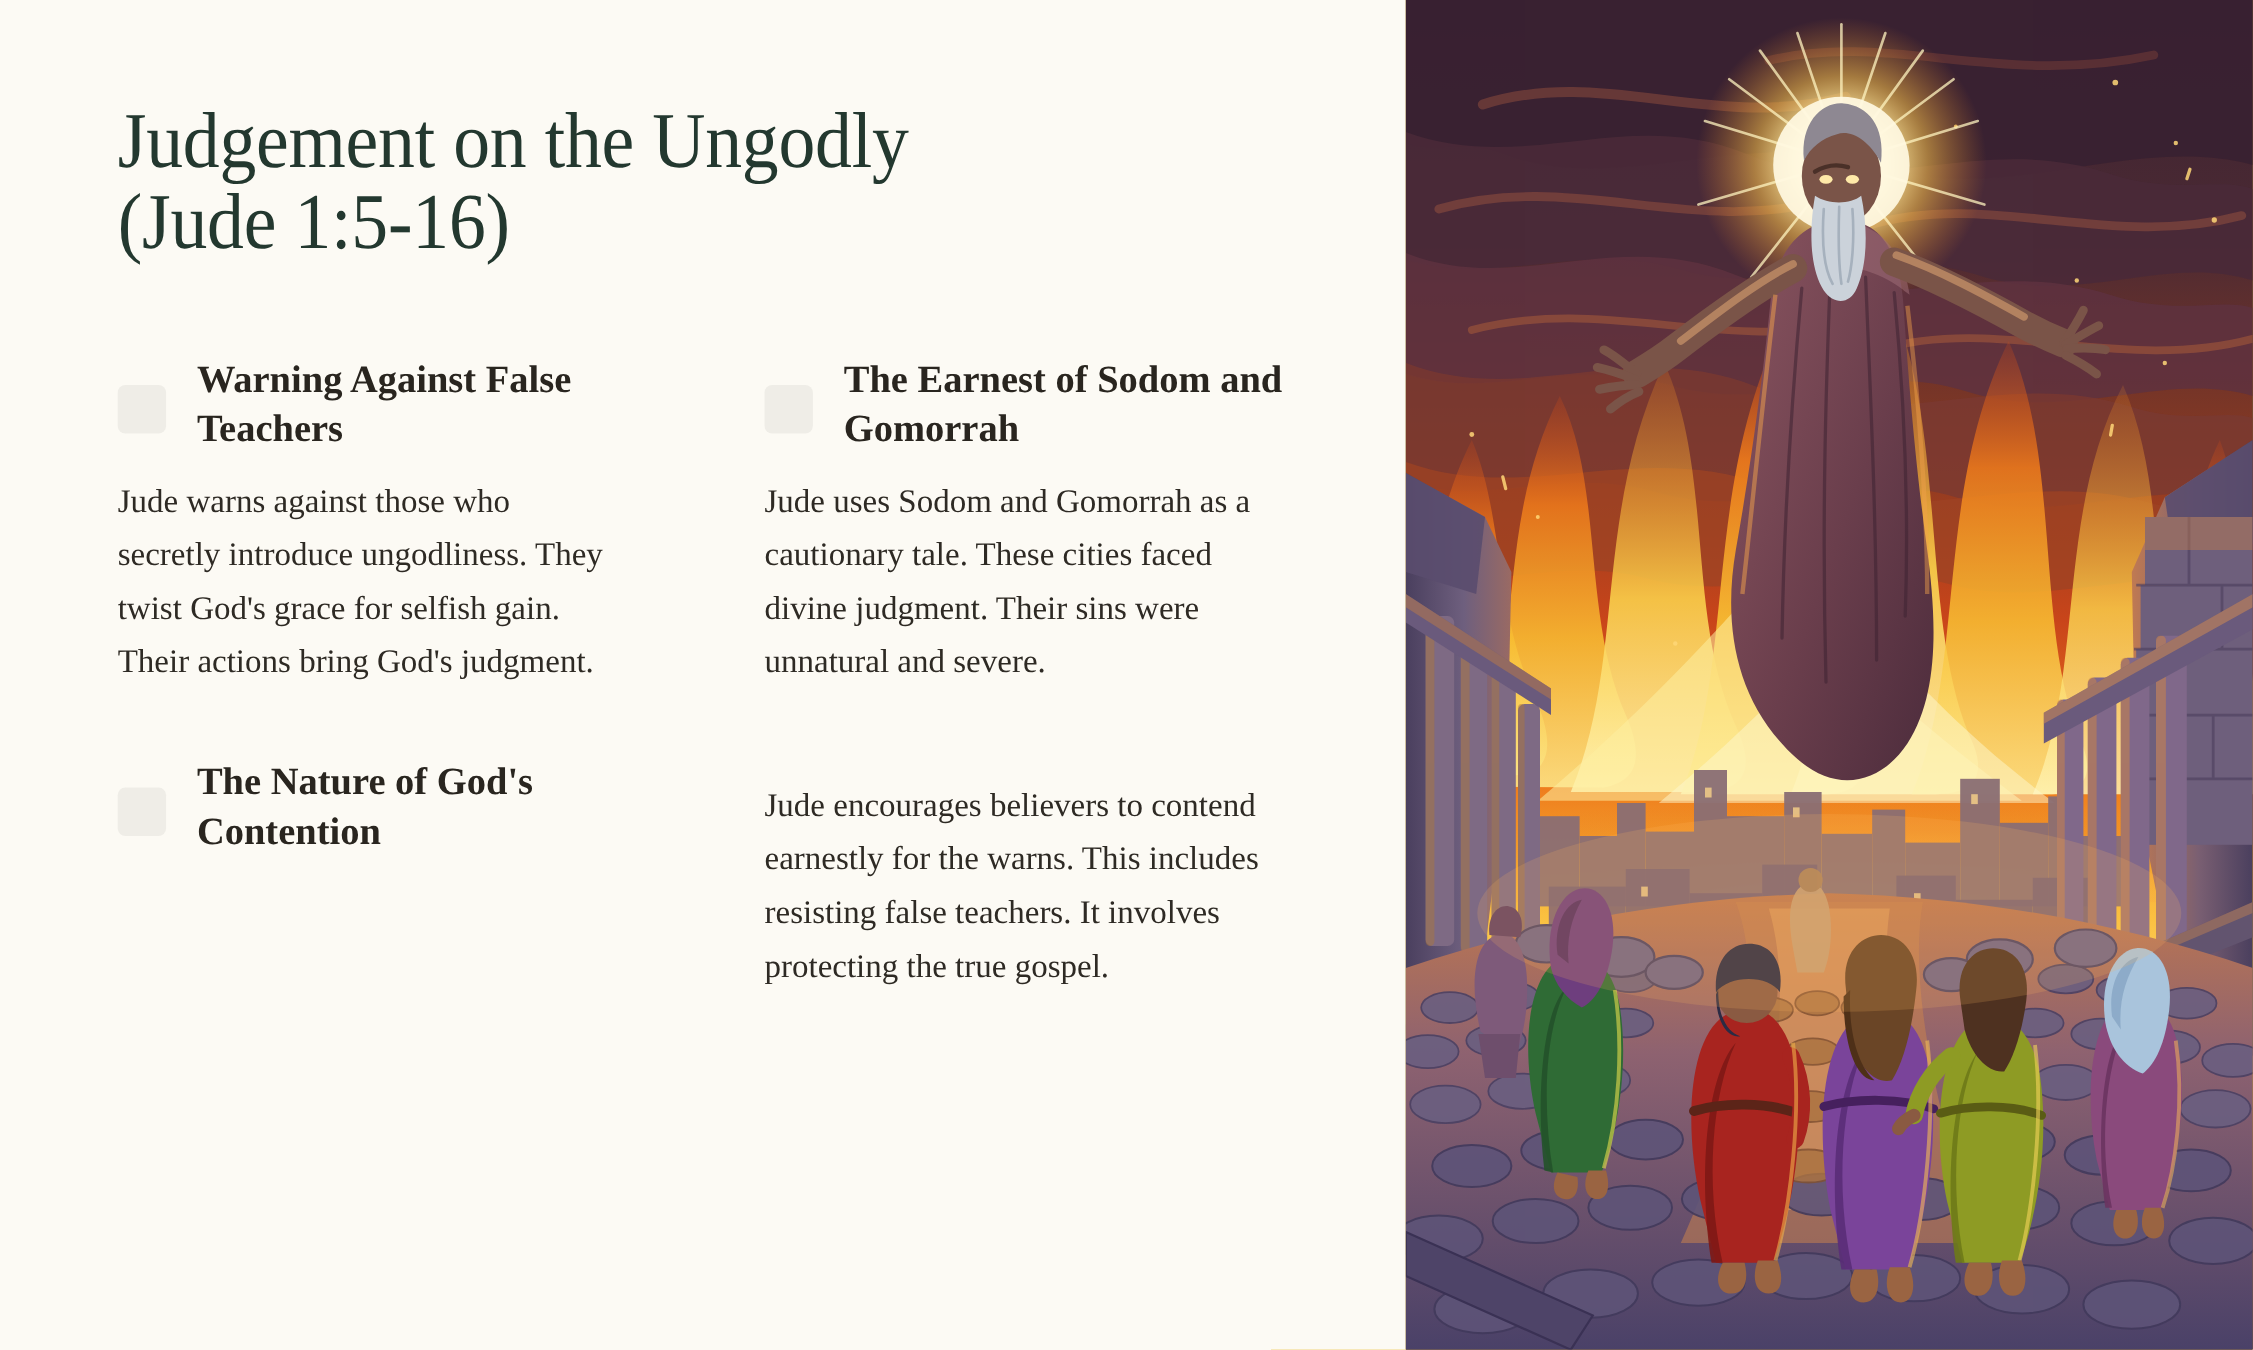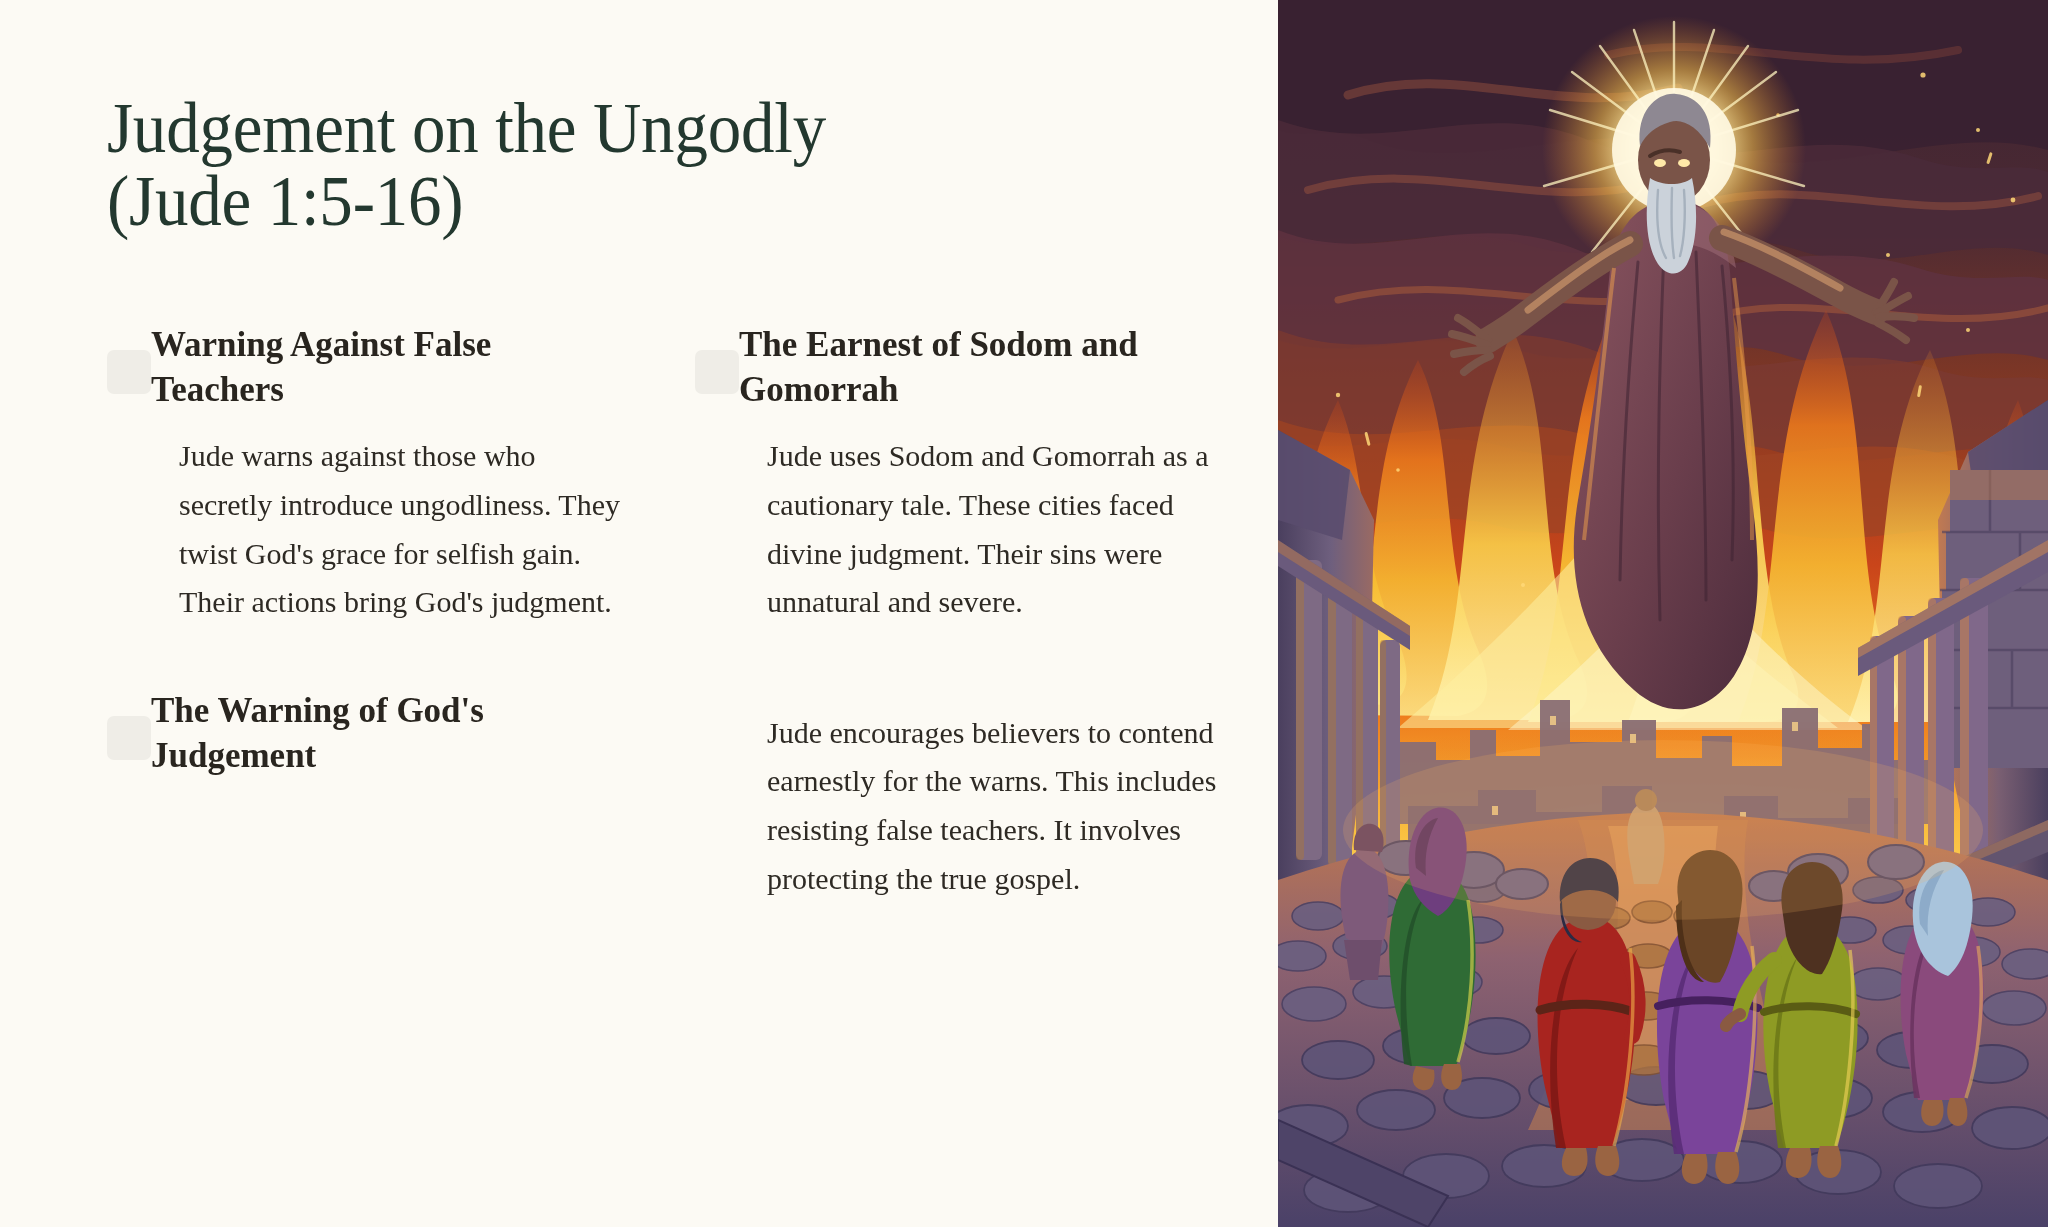--- a/index.html
+++ b/index.html
@@ -53,20 +53,21 @@
 
   .card {
     display: block;
     position: relative;
     padding-left: 0;
   }
 
   .card-head {
     display: flex;
     align-items: center;
+    gap: 28px;
   }
 
   .card-marker {
     flex: 0 0 auto;
     width: 44px;
     height: 44px;
     border-radius: 7px;
     background: #EFEDE7;
     margin-top: 8px;
   }
@@ -74,21 +75,20 @@
   .card-title {
     font-family: "Liberation Serif", "DejaVu Serif", serif;
     font-size: 35px;
     line-height: 1.28;
     font-weight: 700;
     color: #29251F;
     max-width: 430px;
   }
 
   .card-body {
-    margin-left: 72px;
     margin-top: 20px;
     font-family: "Liberation Serif", "DejaVu Serif", serif;
     font-size: 30px;
     line-height: 1.62;
     color: #2E2A24;
     max-width: 450px;
   }
 
   
   .art-pane {
@@ -129,21 +129,21 @@
         <div class="card-head">
           <span class="card-marker"></span>
           <div class="card-title">The Earnest of Sodom and Gomorrah</div>
         </div>
         <p class="card-body">Jude uses Sodom and Gomorrah as a cautionary tale. These cities faced divine judgment. Their sins were unnatural and severe.</p>
       </div>
 
       <div class="card">
         <div class="card-head">
           <span class="card-marker"></span>
-          <div class="card-title">The Warning of God's Judgement</div>
+          <div class="card-title">The Nature of God's Contention</div>
         </div>
       </div>
 
       <div class="card">
         <p class="card-body">Jude encourages believers to contend earnestly for the warns. This includes resisting false teachers. It involves protecting the true gospel.</p>
       </div>
 
     </div>
   </div>
 

